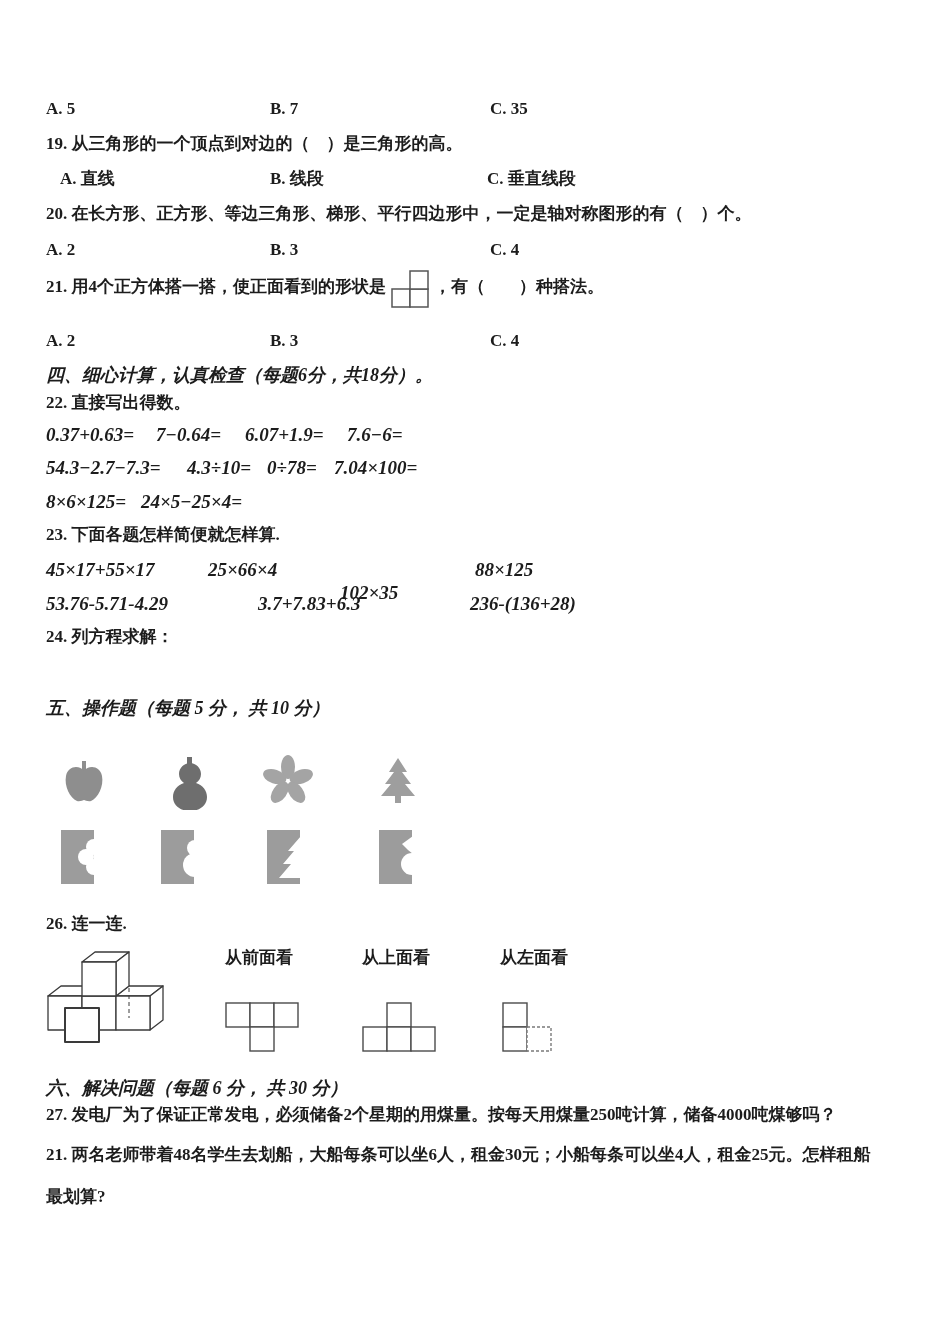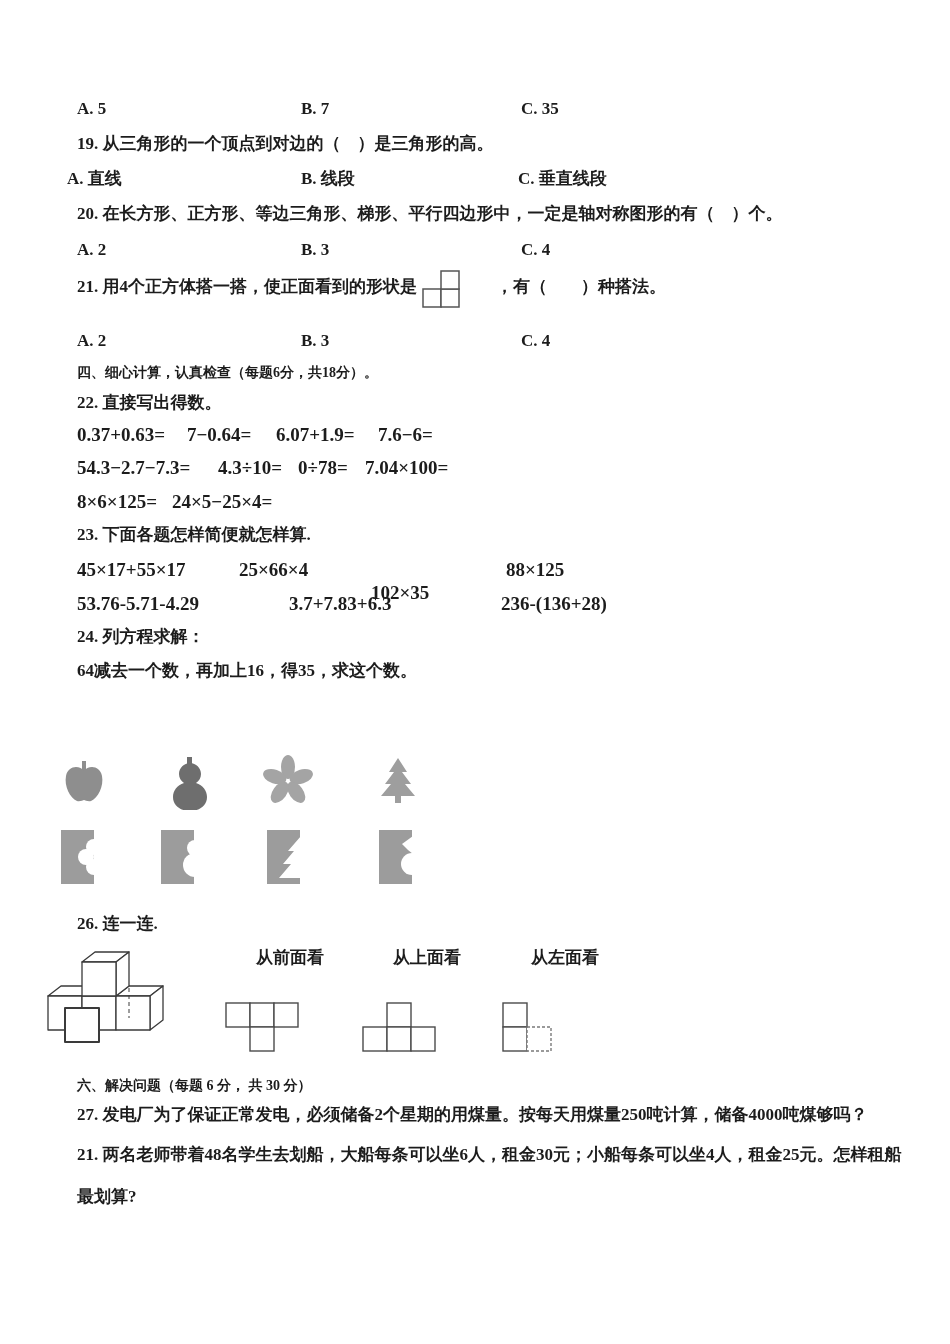--- a/index.html
+++ b/index.html
@@ -1,34 +1,34 @@
 <!DOCTYPE html>
 <html><head>
 <meta charset="utf-8">
 <style>
   html,body{margin:0;padding:0;background:#ffffff;}
   .page{position:relative;width:950px;height:1344px;background:#ffffff;
         font-family:"Liberation Serif",serif;color:#1c1c1c;overflow:hidden;}
-  .ln{position:absolute;white-space:nowrap;font-size:17px;font-weight:bold;line-height:1.25;margin-left:31px;}
-  .num{font-size:19px;}
-  .hd{font-size:14px;}
+  .ln{position:absolute;white-space:nowrap;font-size:17px;font-weight:bold;line-height:1.25;}
+  .num{font-size:19px;font-style:italic;}
+  .hd{font-size:18px;font-style:italic;}
   .q21line{position:absolute;display:flex;align-items:center;gap:4px;}
   svg{display:block;}
 </style>
 </head>
 <body>
 
 <div class="page">
 
   <span class="ln" style="left:46px;top:98px">A. 5</span>
   <span class="ln" style="left:270px;top:98px">B. 7</span>
   <span class="ln" style="left:490px;top:98px">C. 35</span>
 
   <span class="ln" style="left:46px;top:133px">19. 从三角形的一个顶点到对边的（　）是三角形的高。</span>
-  <span class="ln" style="left:36px;top:168px">A. 直线</span>
+  <span class="ln" style="left:60px;top:168px">A. 直线</span>
   <span class="ln" style="left:270px;top:168px">B. 线段</span>
   <span class="ln" style="left:487px;top:168px">C. 垂直线段</span>
 
   <span class="ln" style="left:46px;top:203px">20. 在长方形、正方形、等边三角形、梯形、平行四边形中，一定是轴对称图形的有（　）个。</span>
   <span class="ln" style="left:46px;top:239px">A. 2</span>
   <span class="ln" style="left:270px;top:239px">B. 3</span>
   <span class="ln" style="left:490px;top:239px">C. 4</span>
 
   <div class="q21line" style="left:46px;top:264px;height:46px">
     <span class="ln" style="position:static">21. 用4个正方体搭一搭，使正面看到的形状是</span>
@@ -62,22 +62,22 @@
   <span class="ln" style="left:46px;top:524px">23. 下面各题怎样简便就怎样算.</span>
   <span class="ln num" style="left:46px;top:558px">45×17+55×17</span>
   <span class="ln num" style="left:208px;top:558px">25×66×4</span>
   <span class="ln num" style="left:340px;top:581px">102×35</span>
   <span class="ln num" style="left:475px;top:558px">88×125</span>
   <span class="ln num" style="left:46px;top:592px">53.76-5.71-4.29</span>
   <span class="ln num" style="left:258px;top:592px">3.7+7.83+6.3</span>
   <span class="ln num" style="left:470px;top:592px">236-(136+28)</span>
 
   <span class="ln" style="left:46px;top:626px">24. 列方程求解：</span>
-  <span class="ln" style="left:46px;top:660px">64减去一个数，再加上16，得35，求这个数。</span>
 
+  <span class="ln hd" style="left:46px;top:697px">五、操作题（每题 5 分， 共 10 分）</span>
 
   <svg style="position:absolute;left:58px;top:756px" width="52" height="52" viewBox="0 0 52 52">
     <rect x="24" y="5" width="4" height="10" fill="#8e8e8e"></rect>
     <path d="M26 15 C22 9 10 9 8 20 C6 30 12 42 19 45 C22 46 25 44 26 44 C27 44 30 46 33 45 C40 42 46 30 44 20 C42 9 30 9 26 15 Z" fill="#8e8e8e"></path>
   </svg>
   <svg style="position:absolute;left:164px;top:754px" width="52" height="56" viewBox="0 0 52 56">
     <rect x="23" y="3" width="5" height="8" fill="#6e6e6e"></rect>
     <path d="M26 9 c6 0 11 5 11 11 0 4 -2 7 -5 9 7 2 11 8 11 14 0 9 -8 14 -17 14 -9 0 -17 -5 -17 -14 0 -6 4 -12 11 -14 -3 -2 -5 -5 -5 -9 0 -6 5 -11 11 -11 Z" fill="#6e6e6e"></path>
   </svg>
   <svg style="position:absolute;left:262px;top:754px" width="52" height="52" viewBox="0 0 52 52">

